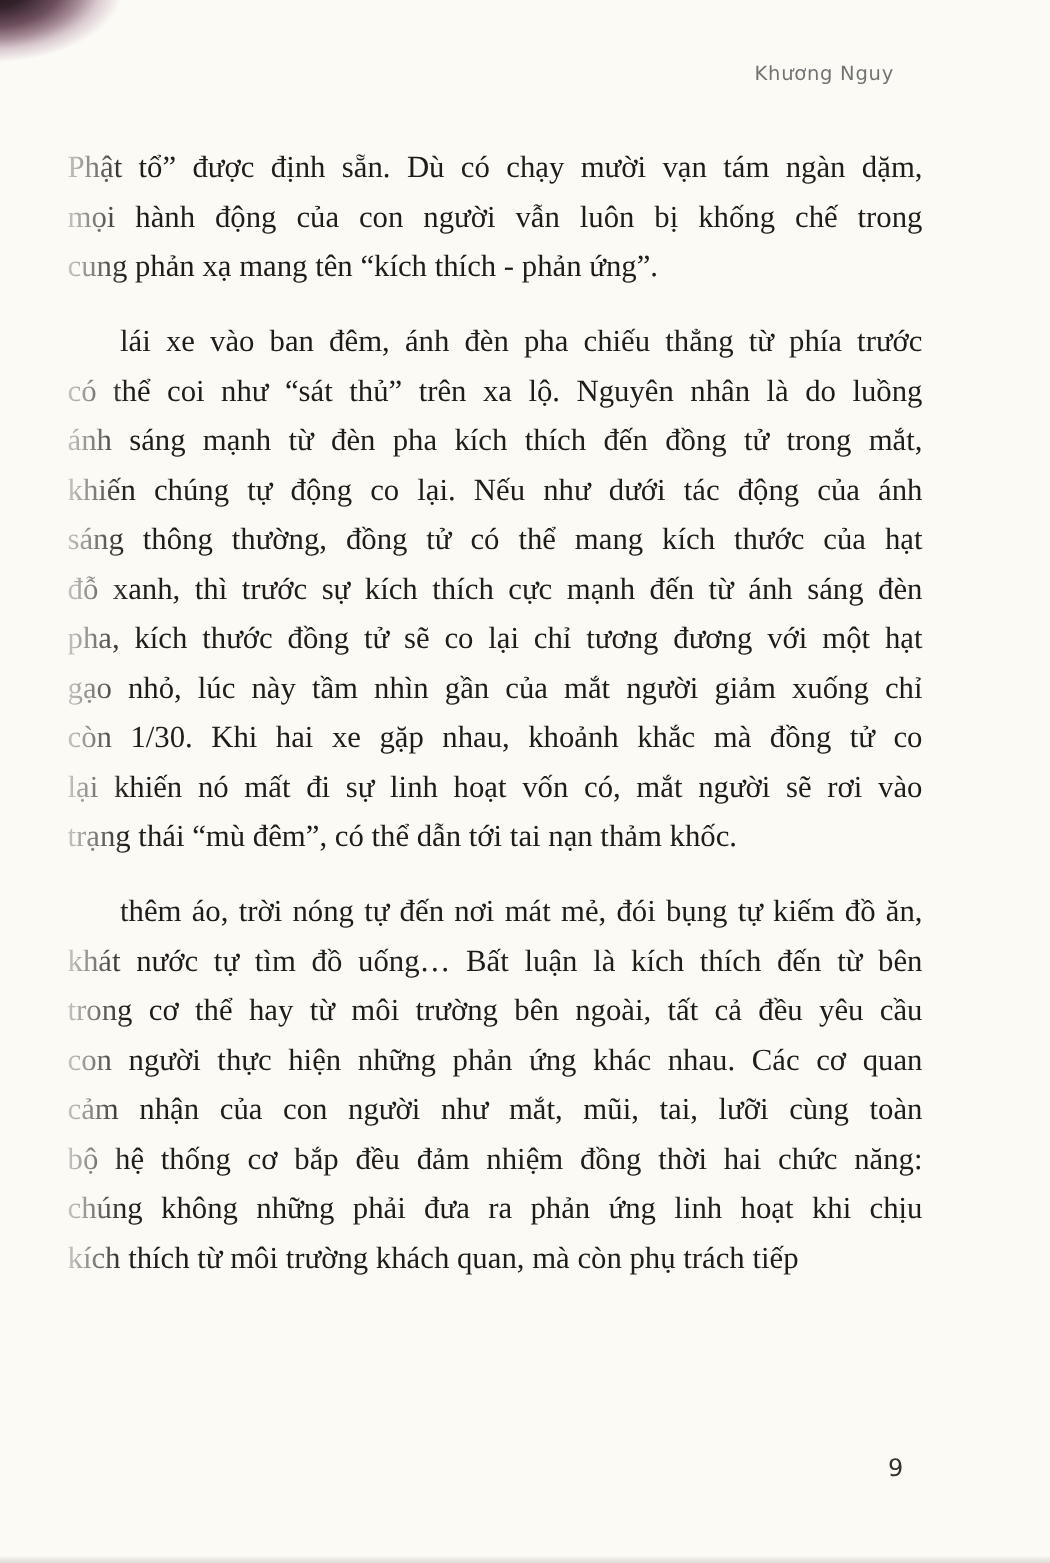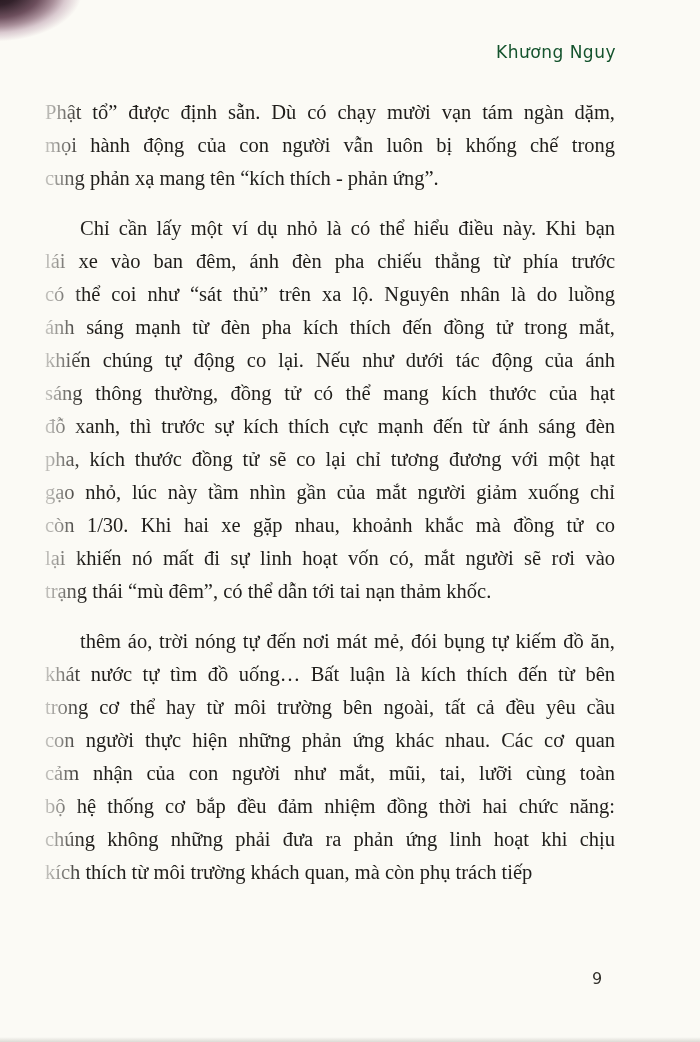--- a/index.html
+++ b/index.html
@@ -44,25 +44,25 @@
     width: 100%; height: 5px;
     background: linear-gradient(to top, rgba(110,108,100,0.22), rgba(110,108,100,0));
     pointer-events: none;
     z-index: 6;
   }
 
   
   .running-header {
     position: absolute;
     top: 42px;
-    right: 84px;
+    right: 104px;
     font-family: "DejaVu Sans", sans-serif;
-    font-size: 17px;
+    font-size: 13px;
     letter-spacing: 0.5px;
-    color: #14532d;
+    color: #737373;
     font-weight: 400;
   }
 
   
   .page-text {
     position: absolute;
     left: 45px;
     top: 96px;
     width: 570px;
     font-size: 20.5px;
@@ -102,21 +102,20 @@
 
 <div class="running-header">Khương Nguy</div>
 
 <div class="page-text" id="page-text">
     <div class="para">
       <div class="line">Phật tổ” được định sẵn. Dù có chạy mười vạn tám ngàn dặm,</div>
       <div class="line">mọi hành động của con người vẫn luôn bị khống chế trong</div>
       <div class="line last">cung phản xạ mang tên “kích thích - phản ứng”.</div>
     </div>
     <div class="para indent">
-      <div class="line">Chỉ cần lấy một ví dụ nhỏ là có thể hiểu điều này. Khi bạn</div>
       <div class="line">lái xe vào ban đêm, ánh đèn pha chiếu thẳng từ phía trước</div>
       <div class="line">có thể coi như “sát thủ” trên xa lộ. Nguyên nhân là do luồng</div>
       <div class="line">ánh sáng mạnh từ đèn pha kích thích đến đồng tử trong mắt,</div>
       <div class="line">khiến chúng tự động co lại. Nếu như dưới tác động của ánh</div>
       <div class="line">sáng thông thường, đồng tử có thể mang kích thước của hạt</div>
       <div class="line">đỗ xanh, thì trước sự kích thích cực mạnh đến từ ánh sáng đèn</div>
       <div class="line">pha, kích thước đồng tử sẽ co lại chỉ tương đương với một hạt</div>
       <div class="line">gạo nhỏ, lúc này tầm nhìn gần của mắt người giảm xuống chỉ</div>
       <div class="line">còn 1/30. Khi hai xe gặp nhau, khoảnh khắc mà đồng tử co</div>
       <div class="line">lại khiến nó mất đi sự linh hoạt vốn có, mắt người sẽ rơi vào</div>

